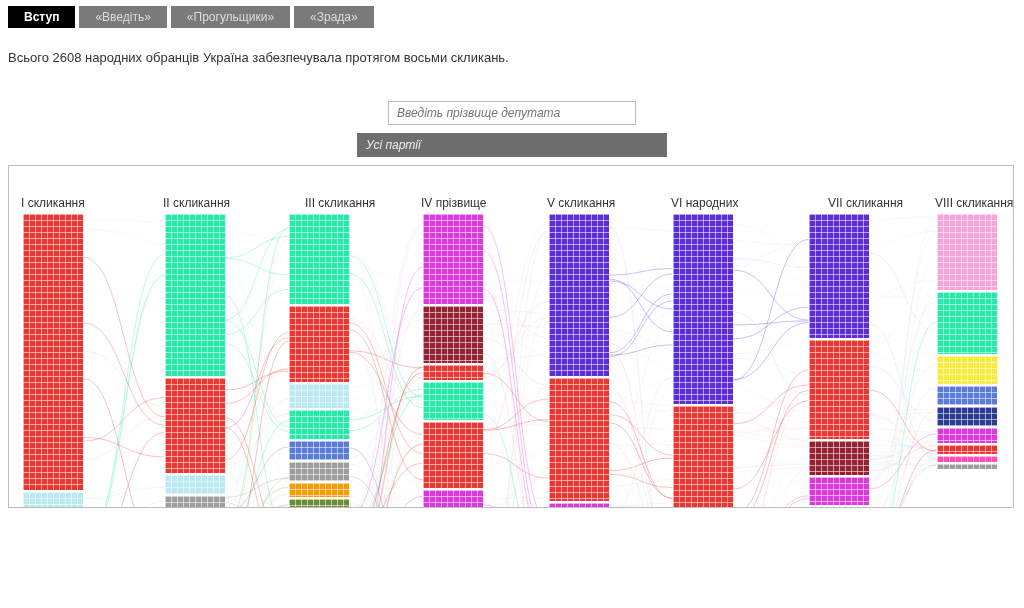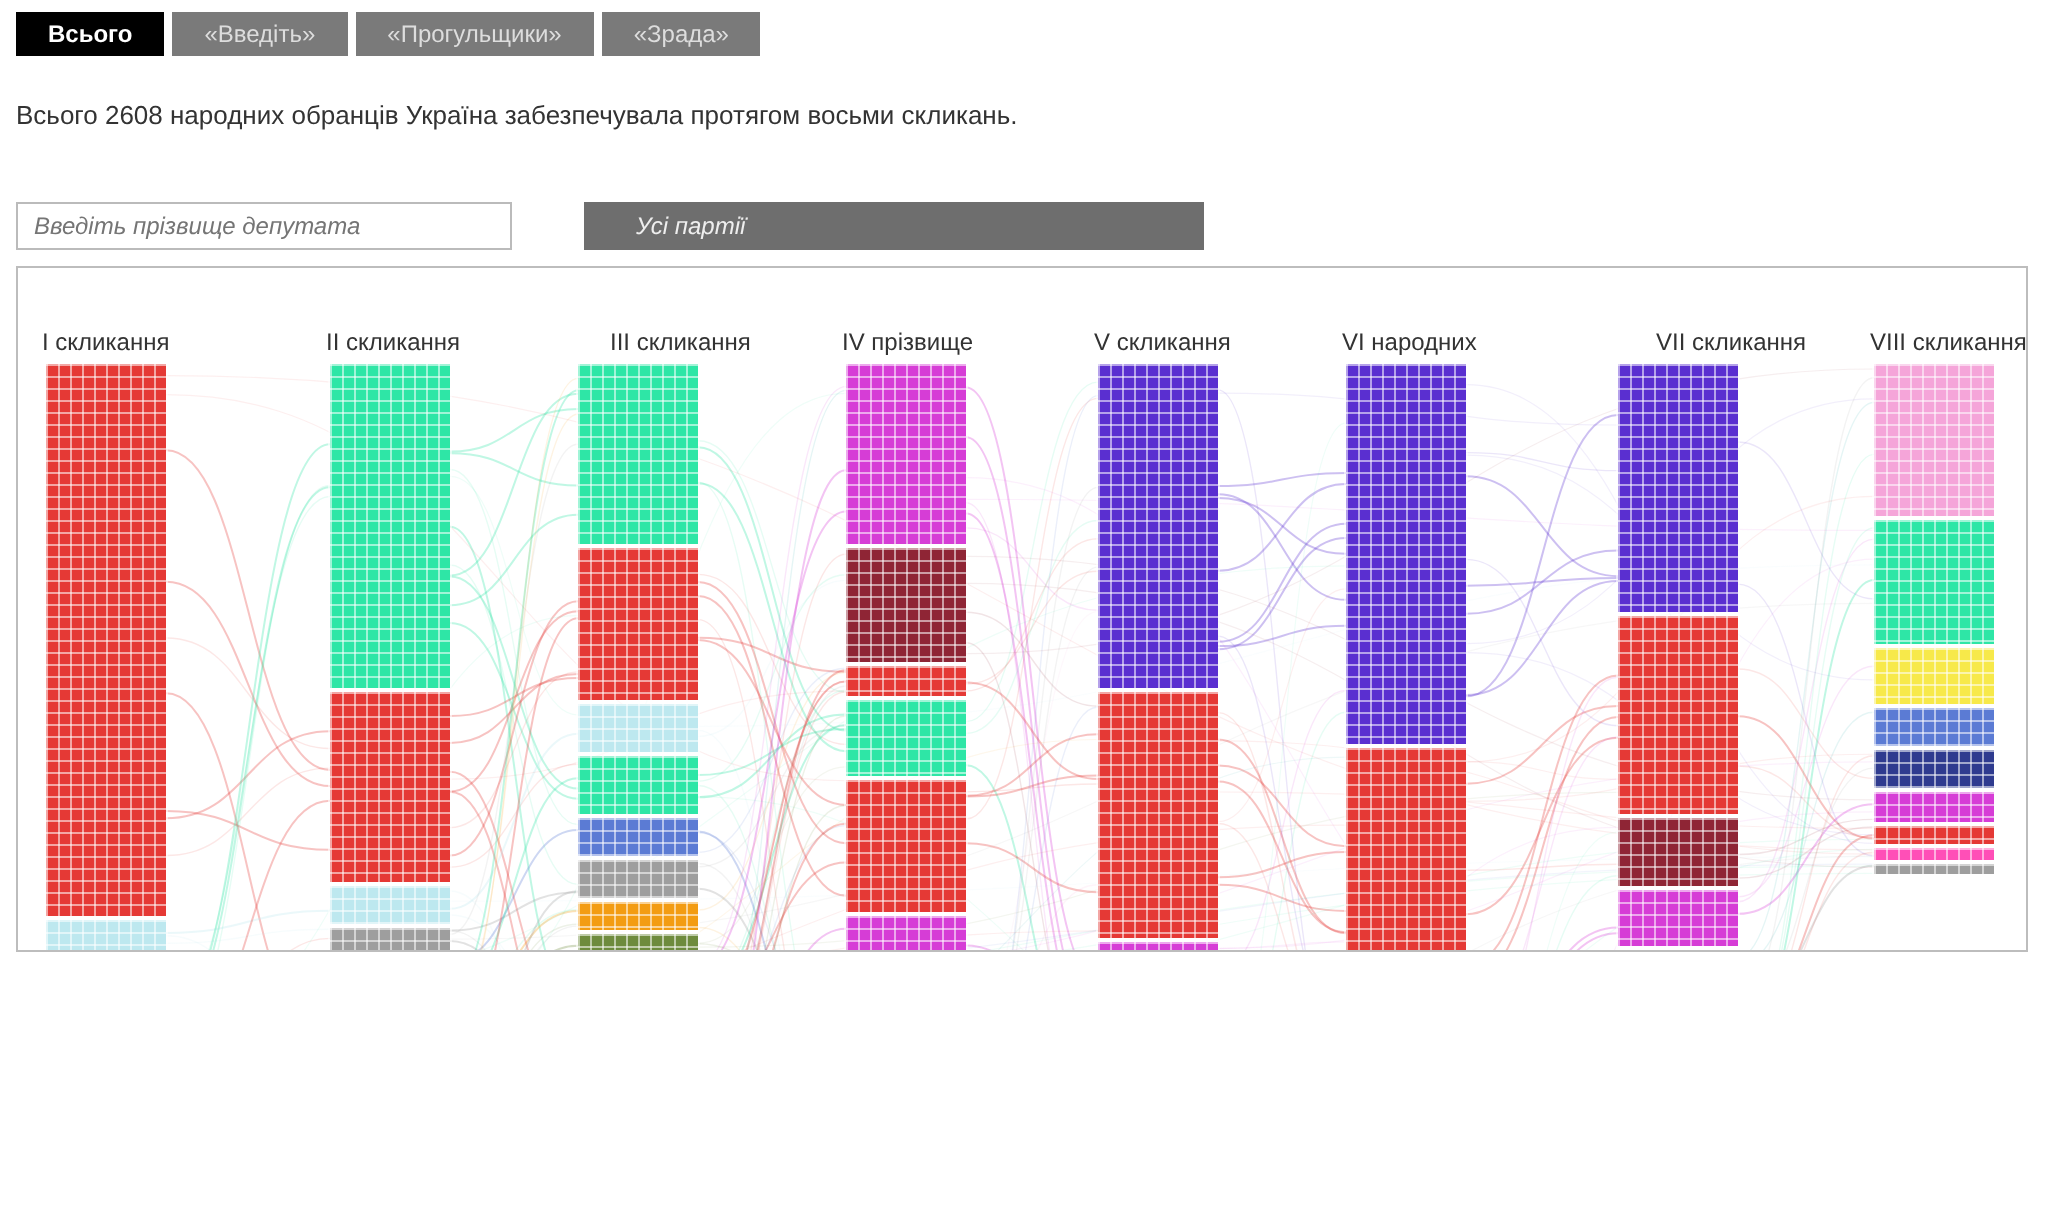--- a/index.html
+++ b/index.html
@@ -21,38 +21,40 @@
     user-select: none;
   }
   .tab.active { background: #000; color: #fff; font-weight: bold; }
   .intro {
     font-size: 13px;
     color: #333;
     padding: 22px 8px 0 8px;
   }
   .controls {
     display: flex;
-    gap: 36px;
+    gap: 8px;
     padding: 36px 8px 8px 8px;
+    align-items: center;
+    flex-direction: column;
   }
   .search {
     width: 248px;
     height: 24px;
     border: 1px solid #bbb;
     padding: 2px 8px;
     font-size: 12px;
     color: #999;
     font-style: italic;
   }
   .party-btn {
     background: #6e6e6e;
     color: #eee;
     font-size: 12px;
     font-style: italic;
-    padding: 5px 26px;
+    padding: 5px 9px;
     width: 310px;
     height: 24px;
     cursor: pointer;
     user-select: none;
   }
   .chart-frame {
     margin: 0 8px;
     border: 1px solid #bdbdbd;
     width: 1006px;
     height: 343px;
@@ -87,21 +89,21 @@
       linear-gradient(to right, rgba(255,255,255,.55) 1px, transparent 1px),
       linear-gradient(to bottom, rgba(255,255,255,.55) 1px, transparent 1px);
     background-size: 6px 6px;
     outline: 1px solid rgba(255,255,255,0.6);
   }
 </style>
 </head>
 <body>
 
 <div class="tabs">
-  <div class="tab active">Всього</div>
+  <div class="tab active">Вступ</div>
   <div class="tab">«Введіть»</div>
   <div class="tab">«Прогульщики»</div>
   <div class="tab">«Зрада»</div>
 </div>
 
 <div class="intro">Всього 2608 народних обранців Україна забезпечувала протягом восьми скликань.</div>
 
 <div class="controls">
   <input class="search" type="text" placeholder="Введіть прізвище депутата" style="">
   <div class="party-btn">Усі партії</div>

